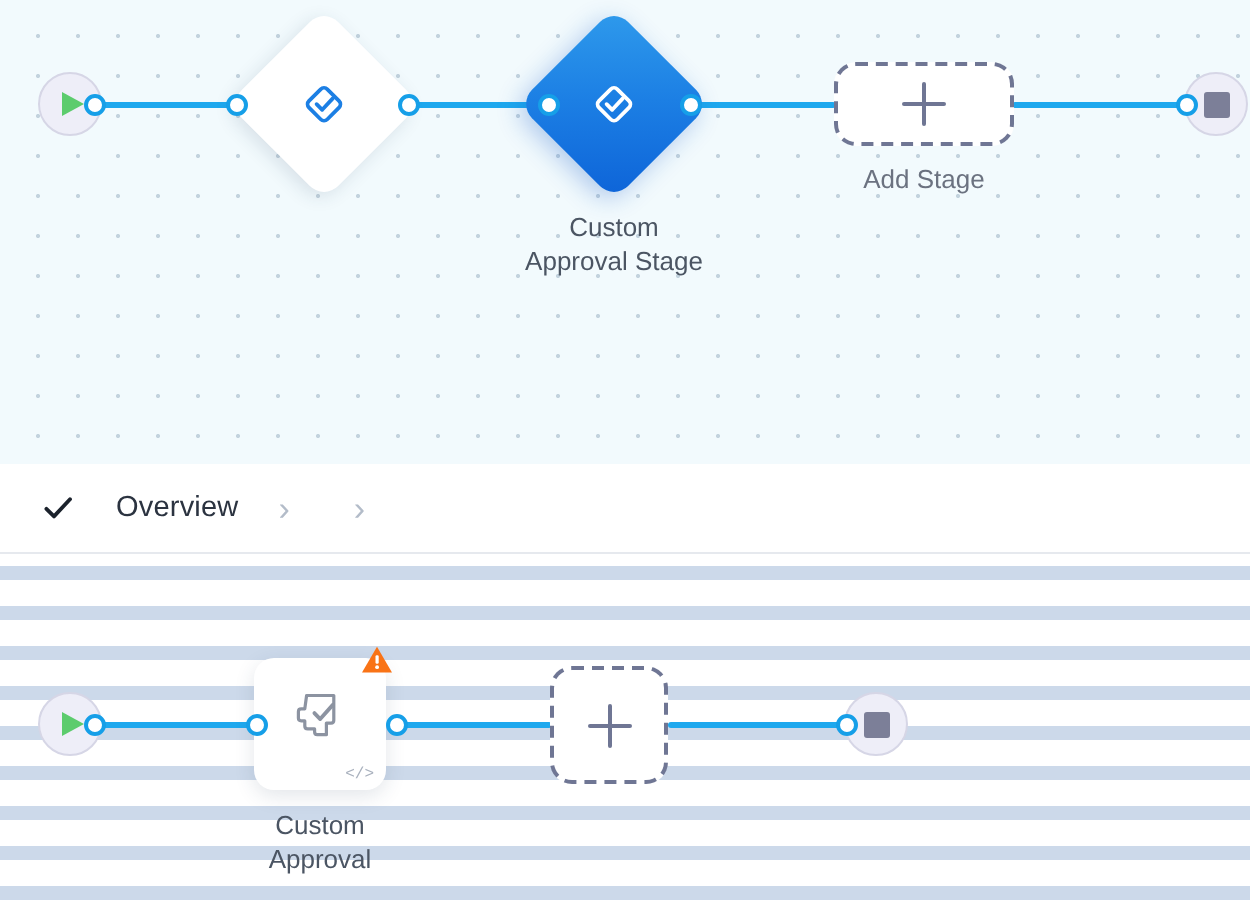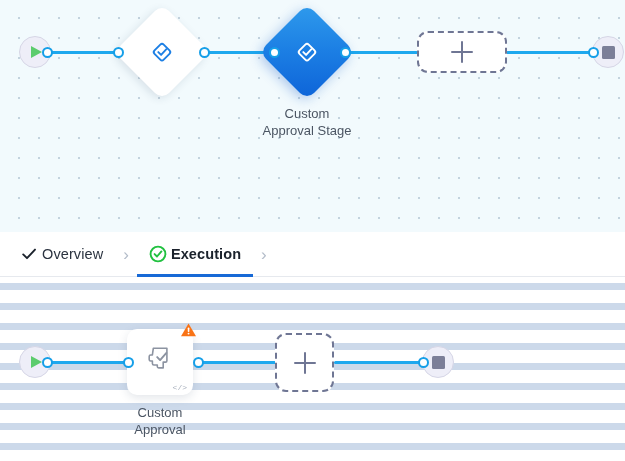--- a/index.html
+++ b/index.html
@@ -46,21 +46,21 @@
     align-items: center;
     padding-left: 16px;
     border-bottom: 1px solid #e6e9ee;
     z-index: 5;
   }
 
   .tab {
     position: relative;
     display: flex;
     align-items: center;
-    gap: 4px;
+    gap: 20px;
     height: 45px;
     padding: 0 4px;
     cursor: pointer;
     user-select: none;
   }
 
   .tab-label {
     font-size: 14.5px;
     color: #2b3340;
     letter-spacing: .1px;
@@ -305,49 +305,41 @@
       </div>
     </div>
     <div class="port" style="left:269px; top:47px;"></div>
     <div class="port" style="left:340px; top:47px;"></div>
     <div class="caption" style="left:227px; top:105px; width:160px;">Custom
 Approval Stage</div>
 
     <div class="add-box" style="left:417px; top:31px; width:90px; height:42px;">
       <div class="plus-glyph"></div>
     </div>
+    <div class="caption sub" style="left:417px; top:81px; width:90px;">Add Stage</div>
 
     <div class="port" style="left:588px; top:47px;"></div>
     <div class="terminal" style="left:592px; top:36px;">
       <div class="stop-glyph"></div>
     </div>
   </div>
 
   <div class="tab-bar">
 
     <div class="tab">
       <span class="tab-icon">
         <svg width="18" height="18" viewBox="0 0 18 18" aria-hidden="true">
           <path d="M3.2 9.4 L7 13.2 L15 4.6" fill="none" stroke="#1b222c" stroke-width="1.9" stroke-linecap="round" stroke-linejoin="round"></path>
         </svg>
       </span>
       <span class="tab-label">Overview</span>
     </div>
 
     <span class="tab-sep">›</span>
 
-    <div class="tab is-active">
-      <span class="tab-icon">
-        <svg width="18" height="18" viewBox="0 0 18 18" aria-hidden="true">
-          <circle cx="9" cy="9" r="7.4" fill="none" stroke="#21c140" stroke-width="1.9"></circle>
-          <path d="M5.6 9.1 L8 11.5 L12.4 6.4" fill="none" stroke="#21c140" stroke-width="1.9" stroke-linecap="round" stroke-linejoin="round"></path>
-        </svg>
-      </span>
-      <span class="tab-label">Execution</span>
-    </div>
 
     <span class="tab-sep">›</span>
 
   </div>
 
   <div class="step-canvas">
 
     <div class="edge" style="left:46px; top:84px; width:82px;"></div>
     <div class="edge" style="left:198px; top:84px; width:78px;"></div>
     <div class="edge" style="left:334px; top:84px; width:88px;"></div>

